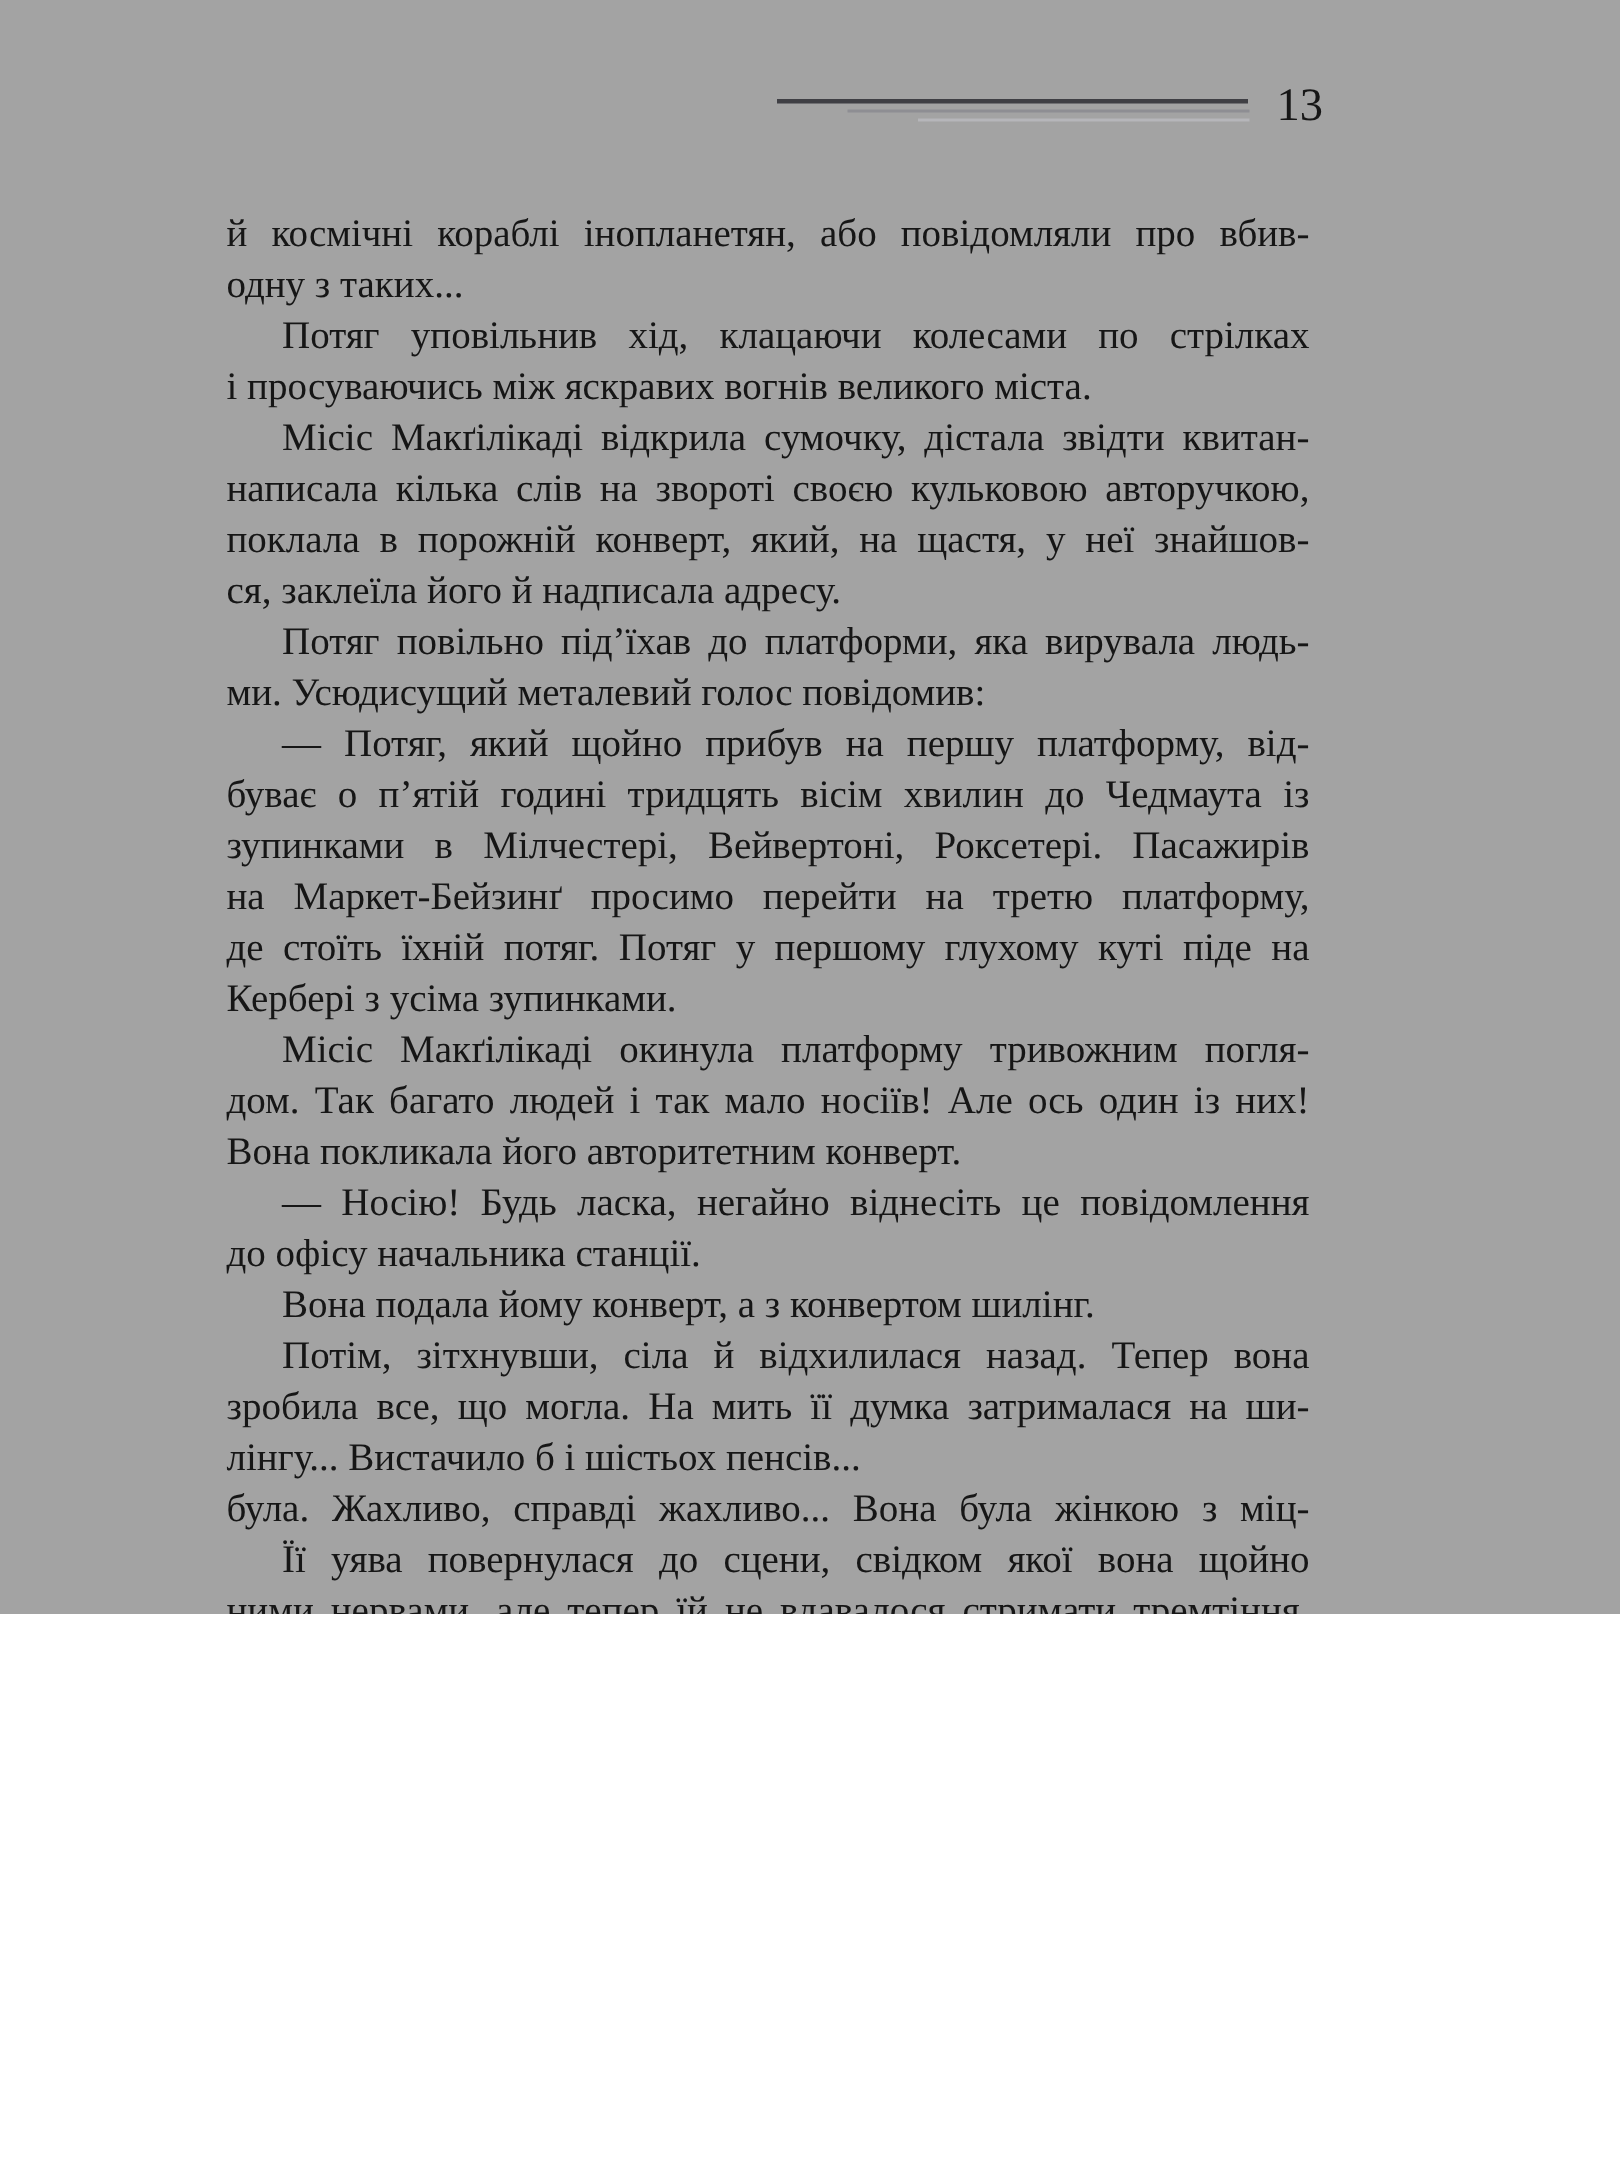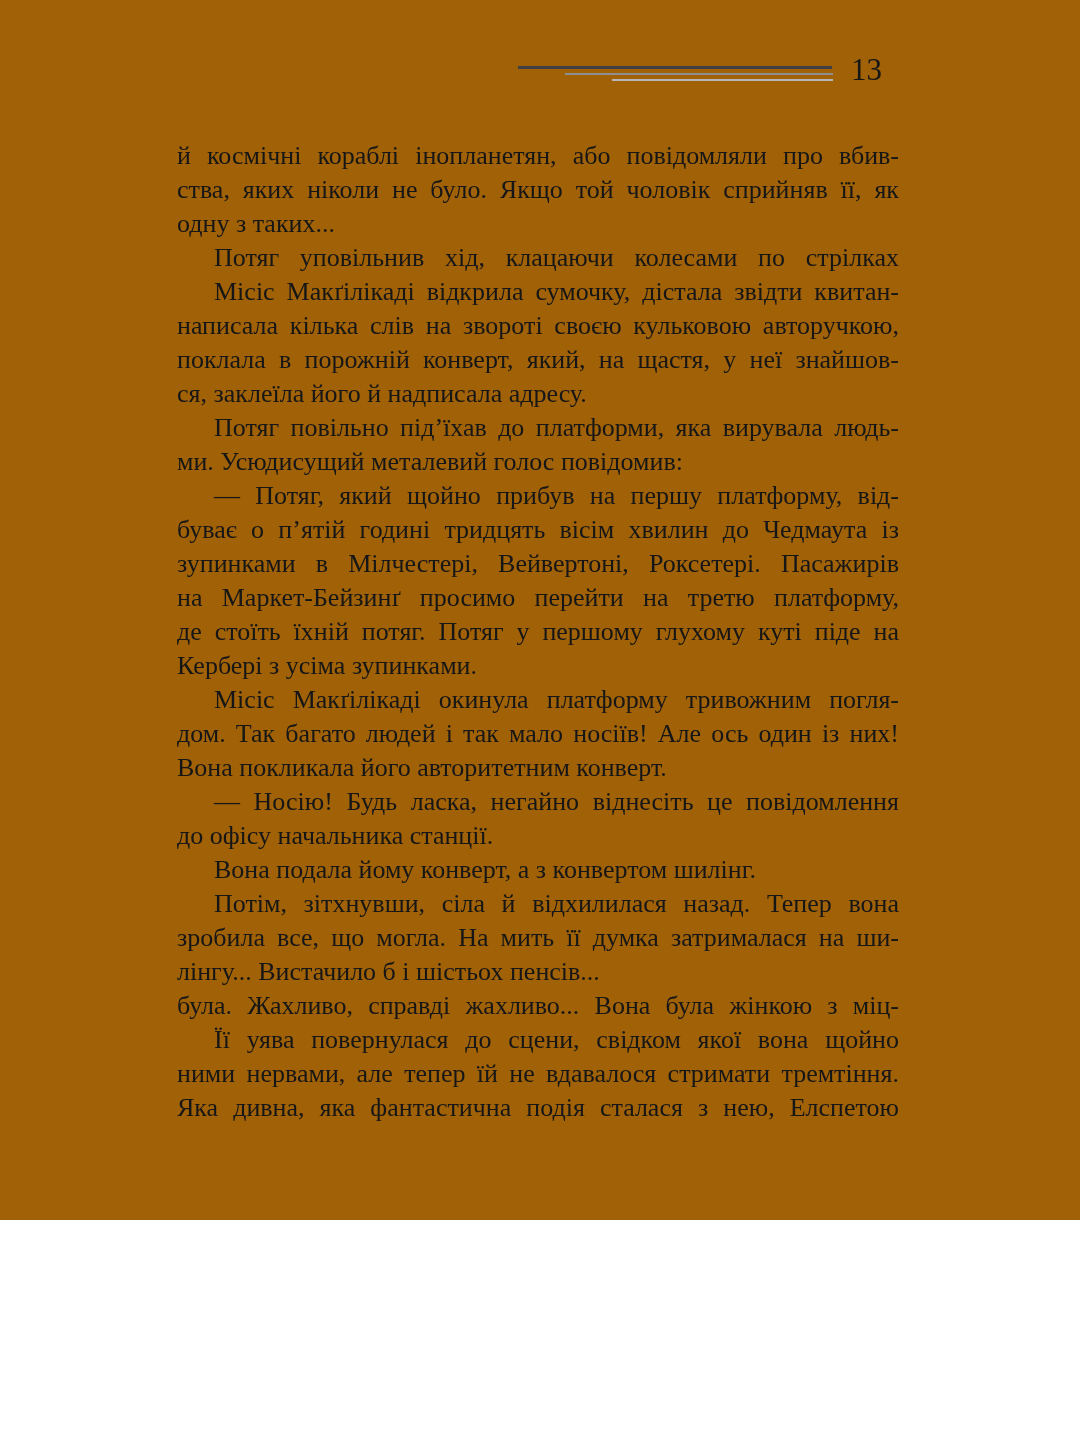--- a/index.html
+++ b/index.html
@@ -3,22 +3,22 @@
 <meta charset="utf-8">
 <style>
   html, body {
     margin: 0;
     padding: 0;
     background: #ffffff;
   }
   .page {
     position: relative;
     width: 1080px;
-    height: 1220px;
-    background: #a16207;
+    height: 1076px;
+    background: #a3a3a3;
     overflow: hidden;
     font-family: "Liberation Serif", "DejaVu Serif", serif;
     color: var(--text-color, #161616);
   }
   
   .rule {
     position: absolute;
     border: 0;
   }
   .rule-1 {
@@ -37,21 +37,21 @@
     position: absolute;
     top: 52px;
     right: 198px;
     font-size: 31px;
     line-height: 36px;
     color: var(--text-color, #161616);
   }
   .body-text {
     position: absolute;
     top: 139px;
-    left: 177px;
+    left: 151px;
     width: 722px;
   }
   .line {
     font-size: 26px;
     line-height: 34px;
     text-align: justify;
     text-align-last: justify;
     white-space: normal;
     color: var(--text-color, #161616);
   }
@@ -69,23 +69,23 @@
 
   <div class="header">
     <div class="rule rule-1"></div>
     <div class="rule rule-2"></div>
     <div class="rule rule-3"></div>
     <div class="page-number">13</div>
   </div>
 
   <div class="body-text">
       <div class="line">й космічні кораблі інопланетян, або повідомляли про вбив-</div>
-      <div class="line">ства, яких ніколи не було. Якщо той чоловік сприйняв її, як</div>
       <div class="line end">одну з таких...</div>
       <div class="line indent">Потяг уповільнив хід, клацаючи колесами по стрілках</div>
+      <div class="line end">і просуваючись між яскравих вогнів великого міста.</div>
       <div class="line indent">Місіс Макґілікаді відкрила сумочку, дістала звідти квитан-</div>
       <div class="line">написала кілька слів на звороті своєю кульковою авторучкою,</div>
       <div class="line">поклала в порожній конверт, який, на щастя, у неї знайшов-</div>
       <div class="line end">ся, заклеїла його й надписала адресу.</div>
       <div class="line indent">Потяг повільно під’їхав до платформи, яка вирувала людь-</div>
       <div class="line end">ми. Усюдисущий металевий голос повідомив:</div>
       <div class="line indent">— Потяг, який щойно прибув на першу платформу, від-</div>
       <div class="line">буває о п’ятій годині тридцять вісім хвилин до Чедмаута із</div>
       <div class="line">зупинками в Мілчестері, Вейвертоні, Роксетері. Пасажирів</div>
       <div class="line">на Маркет-Бейзинґ просимо перейти на третю платформу,</div>

